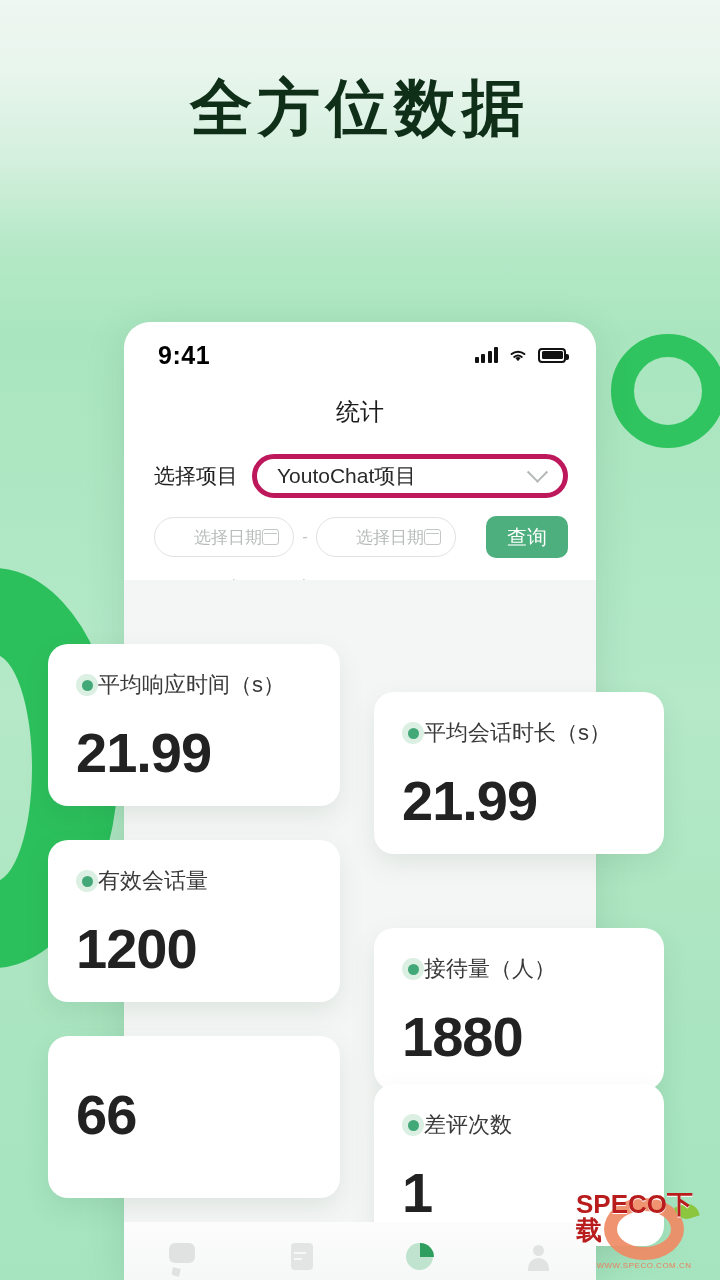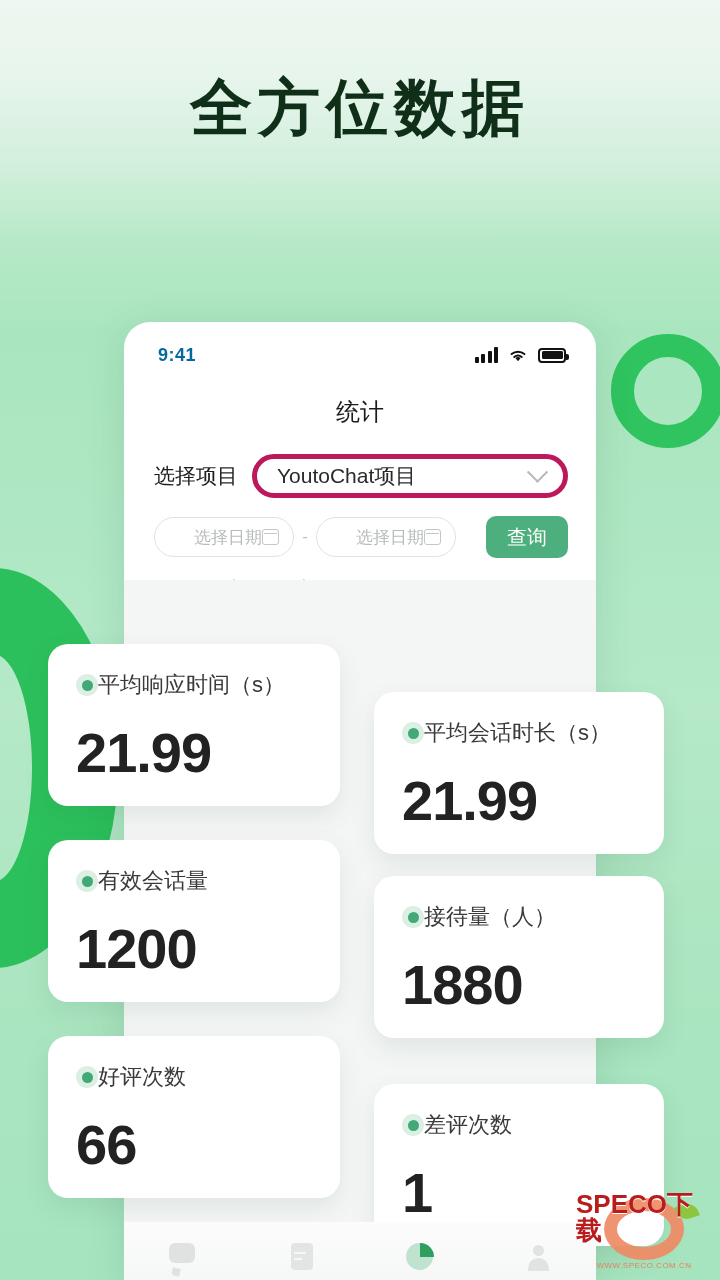--- a/index.html
+++ b/index.html
@@ -62,21 +62,21 @@
     box-shadow:0 8px 40px rgba(30,80,50,.13);
     overflow:hidden;
   }
 
   
   #statusbar {
     height:60px; display:flex; align-items:center;
     justify-content:space-between;
     padding:6px 30px 0 34px;
   }
-  #clock { font-size:18px; font-weight:600; color:#0369a1; letter-spacing:.5px; }
+  #clock { font-size:25px; font-weight:600; color:#000000; letter-spacing:.5px; }
   #status-icons { display:flex; align-items:center; gap:9px; }
   .bars { display:flex; align-items:flex-end; gap:2.5px; height:16px; }
   .bars i { display:block; width:4px; background:#111; border-radius:1px; }
   .bars i:nth-child(1){height:6px}
   .bars i:nth-child(2){height:9px}
   .bars i:nth-child(3){height:12px}
   .bars i:nth-child(4){height:16px}
   .batt {
     width:28px; height:15px; border:2px solid #111; border-radius:4px;
     position:relative; padding:1.5px;
@@ -157,21 +157,21 @@
   .dot { width:11px; height:11px; border-radius:50%; background:#43a877; }
   .card-label { font-size:22px; color:#3a3a3a; }
   .card-value {
     margin-top:20px; font-size:56px; font-weight:bold;
     color:#222; letter-spacing:-1px;
   }
 
   #card-0 { left:48px;  top:644px; width:292px; height:162px; }
   #card-1 { left:374px; top:692px; width:290px; height:162px; }
   #card-2 { left:48px;  top:840px; width:292px; height:162px; }
-  #card-3 { left:374px; top:876px; width:290px; height:162px; }
+  #card-3 { left:374px; top:928px; width:290px; height:162px; }
   #card-4 { left:48px;  top:1036px; width:292px; height:162px; }
   #card-5 { left:374px; top:1084px; width:290px; height:162px; }
 
   
   #tabbar {
     position:absolute; left:124px; bottom:0; width:472px; height:58px;
     background:linear-gradient(180deg,#fbfcfb,#f6f8f7);
     display:flex; align-items:center; justify-content:space-around;
     padding-top:12px;
   }
@@ -320,26 +320,20 @@
   <div class="card-head">
     <div class="dot-wrap">
         <div class="dot"></div>
       </div>
     <div class="card-label">接待量（人）</div>
   </div>
   <div class="card-value">1880</div>
 </div>
 
 <div class="card" id="card-4">
-  <div class="card-head">
-    <div class="dot-wrap">
-        <div class="dot"></div>
-      </div>
-    <div class="card-label">好评次数</div>
-  </div>
   <div class="card-value">66</div>
 </div>
 
 <div class="card" id="card-5">
   <div class="card-head">
     <div class="dot-wrap">
         <div class="dot"></div>
       </div>
     <div class="card-label">差评次数</div>
   </div>

